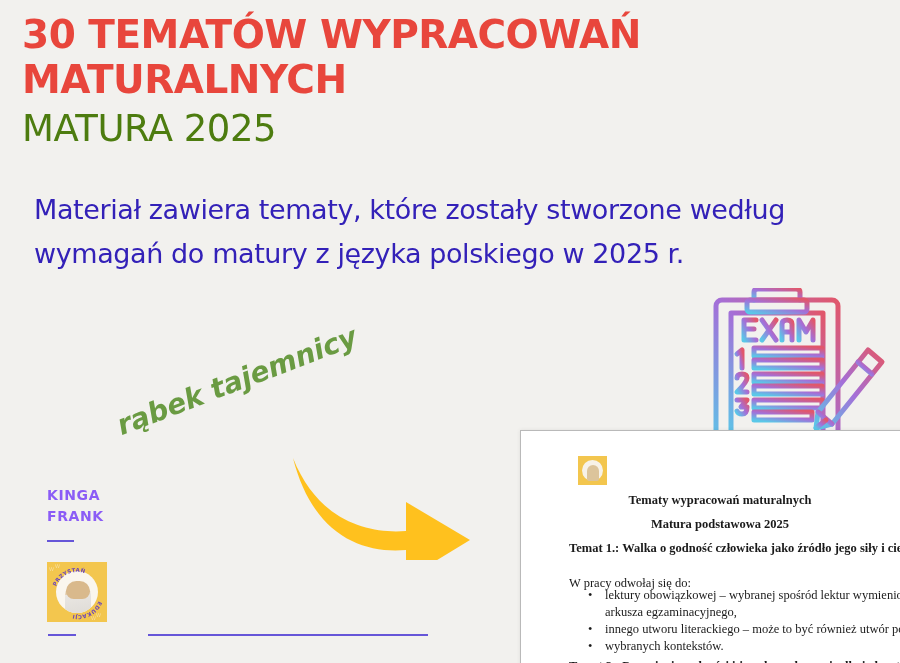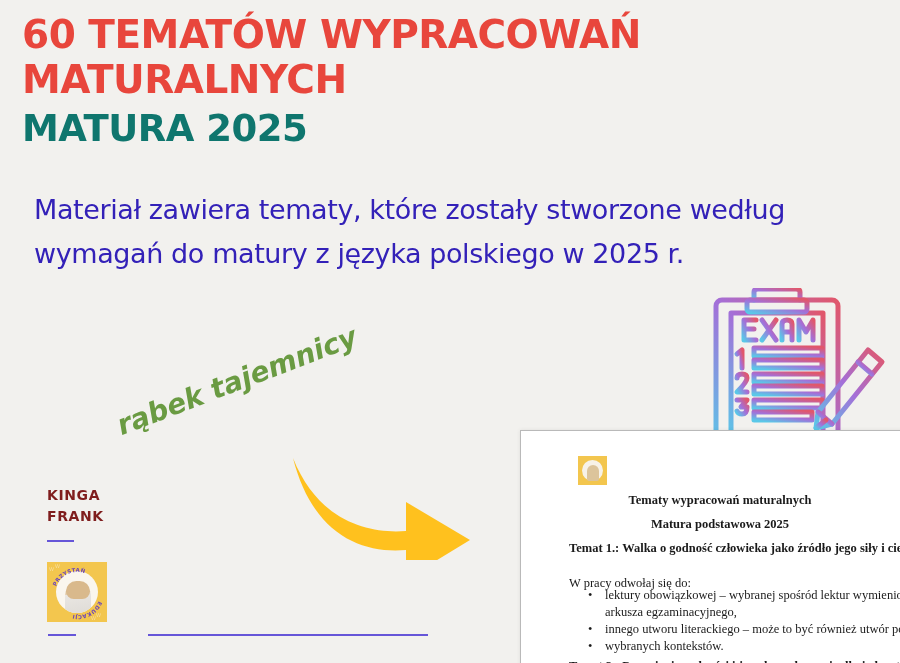--- a/index.html
+++ b/index.html
@@ -30,25 +30,25 @@
     font-weight: bold;
     font-size: 39px;
     line-height: 45px;
     letter-spacing: -0.5px;
     color: #e8463c;
     margin: 0;
     white-space: pre-line;
   }
   .headline-black {
     font-family: "DejaVu Sans", sans-serif;
-    font-weight: bold;
+    font-weight: normal;
     font-size: 37px;
     line-height: 46px;
     letter-spacing: -0.5px;
-    color: #0f766e;
+    color: #4d7c0f;
     margin: 4px 0 0 0;
   }
 
   
   .subtitle {
     position: absolute;
     left: 22px;
     top: 176px;
     width: 790px;
     font-family: "DejaVu Sans", sans-serif;
@@ -89,21 +89,21 @@
     position: absolute;
     left: 47px;
     top: 485px;
   }
   .author-name {
     font-family: "DejaVu Sans", sans-serif;
     font-weight: bold;
     font-size: 14px;
     line-height: 21px;
     letter-spacing: 0.6px;
-    color: #7f1d1d;
+    color: #8b5cf6;
     margin: 0;
     white-space: pre-line;
   }
   .author-rule {
     width: 27px;
     height: 2px;
     background: #6656d8;
     margin-top: 13px;
   }
 
@@ -279,21 +279,21 @@
     font-size: 12.5px;
     white-space: nowrap;
   }
 </style>
 </head>
 <body>
 
 <div class="canvas">
 
   <div class="headline">
-    <div class="headline-red">60 TEMATÓW WYPRACOWAŃ
+    <div class="headline-red">30 TEMATÓW WYPRACOWAŃ
 MATURALNYCH</div>
     <div class="headline-black">MATURA 2025</div>
   </div>
 
   <div class="subtitle">Materiał zawiera tematy, które zostały stworzone według wymagań do matury z języka polskiego w 2025 r.</div>
 
   <div class="handwritten">rąbek tajemnicy</div>
 
   <svg class="arrow" viewBox="0 0 185 105">
     <path d="M3 3 C 28 66, 78 79, 116 76 L 116 47 L 180 85 L 116 124 L 116 95 C 70 99, 22 78, 3 3 Z" fill="#ffc11e"></path>

